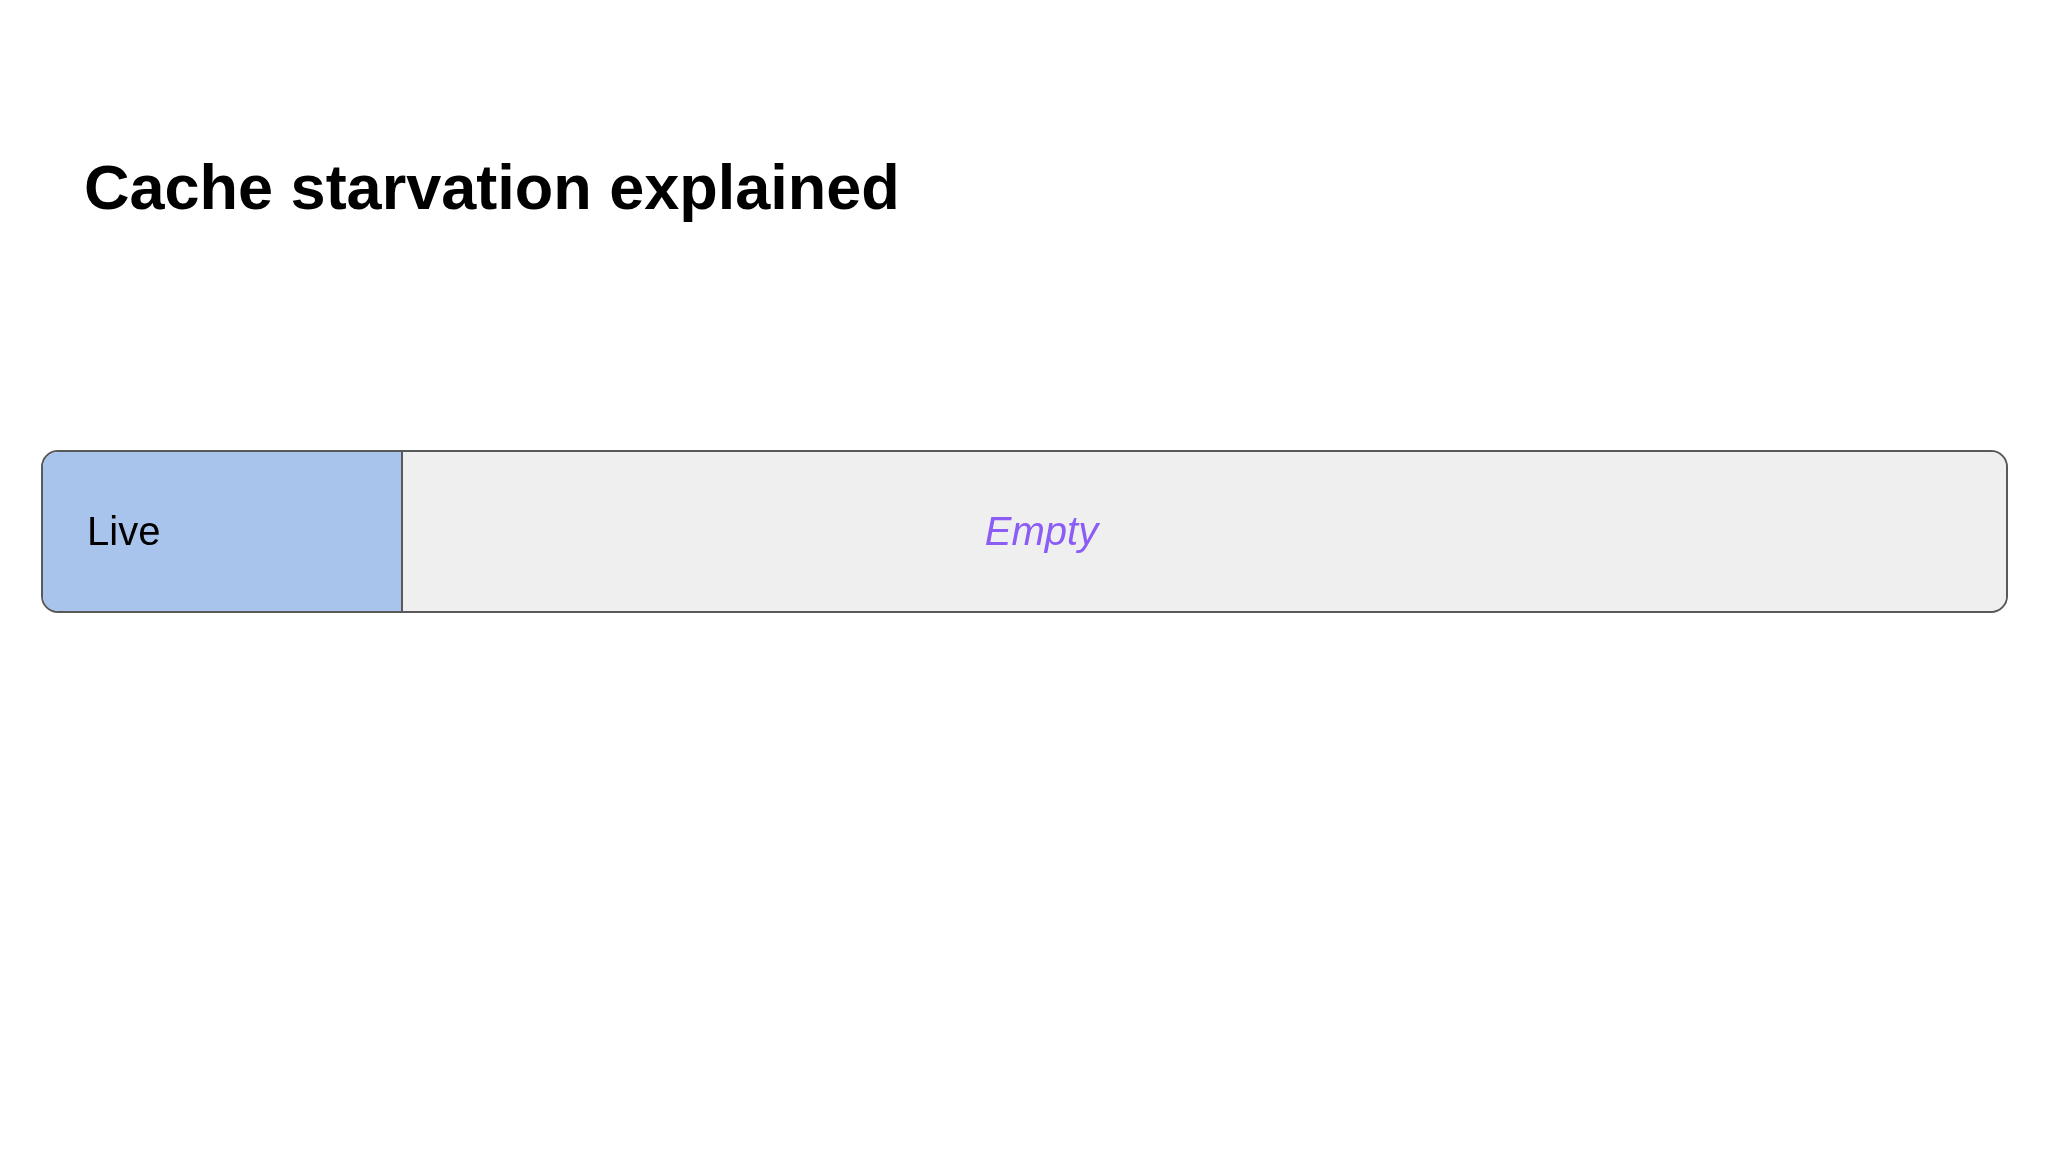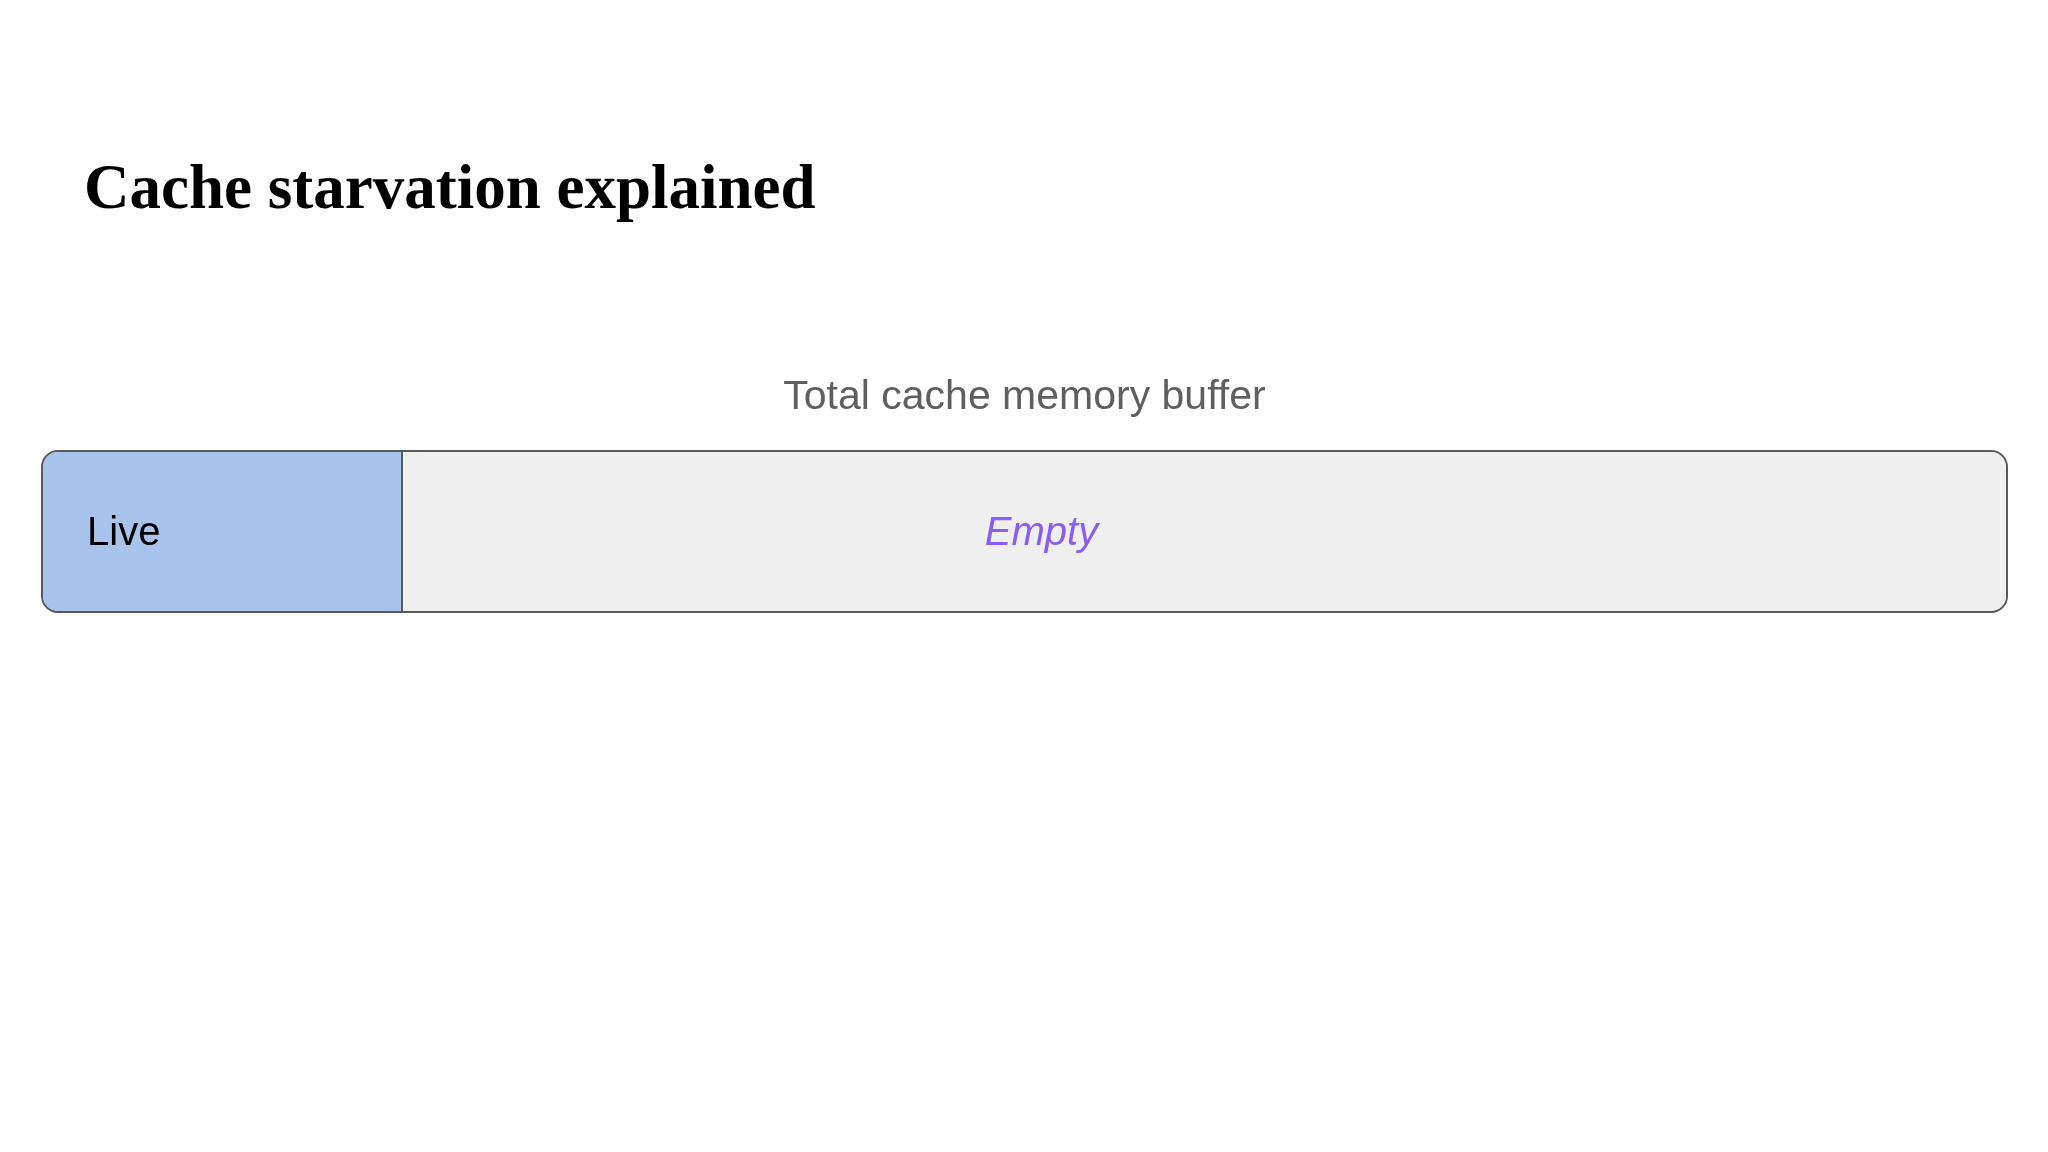--- a/index.html
+++ b/index.html
@@ -24,21 +24,20 @@
   
   #slide-title {
     position: absolute;
     left: 84px;
     top: 114px;
     font-size: 63px;
     line-height: 1.0;
     color: #000000;
     white-space: nowrap;
     letter-spacing: 0px;
-    font-family: Liberation Serif, serif;
   }
 
   
   #buffer-caption {
     position: absolute;
     left: 41px;
     top: 375px;
     width: 1967px;
     text-align: center;
     font-size: 41px;
@@ -100,21 +99,20 @@
     transform: translateX(-163px);
   }
 </style>
 </head>
 <body>
 
 <div id="slide" style="background: rgb(255, 255, 255);">
 
   <h1 id="slide-title" style="color: rgb(0, 0, 0);">Cache starvation explained</h1>
 
-  <div id="buffer-caption" style="width: 1967px; color: rgb(95, 95, 95);">Total cache memory buffer</div>
 
   <div id="memory-bar" style="width: 1967px; border-color: rgb(89, 89, 89); border-radius: 17px;">
 
     <div id="segment-live" class="bar-segment" style="flex: 0 0 360px; background: rgb(169, 196, 236); border-right-color: rgb(89, 89, 89);">
       <span class="segment-label" style="color: rgb(0, 0, 0); padding-left: 44px;">Live</span>
     </div>
 
     <div id="segment-empty" class="bar-segment" style="background: rgb(239, 239, 239);">
       <span class="segment-label" style="color: #8b5cf6; font-style: italic;">Empty</span>
     </div>

